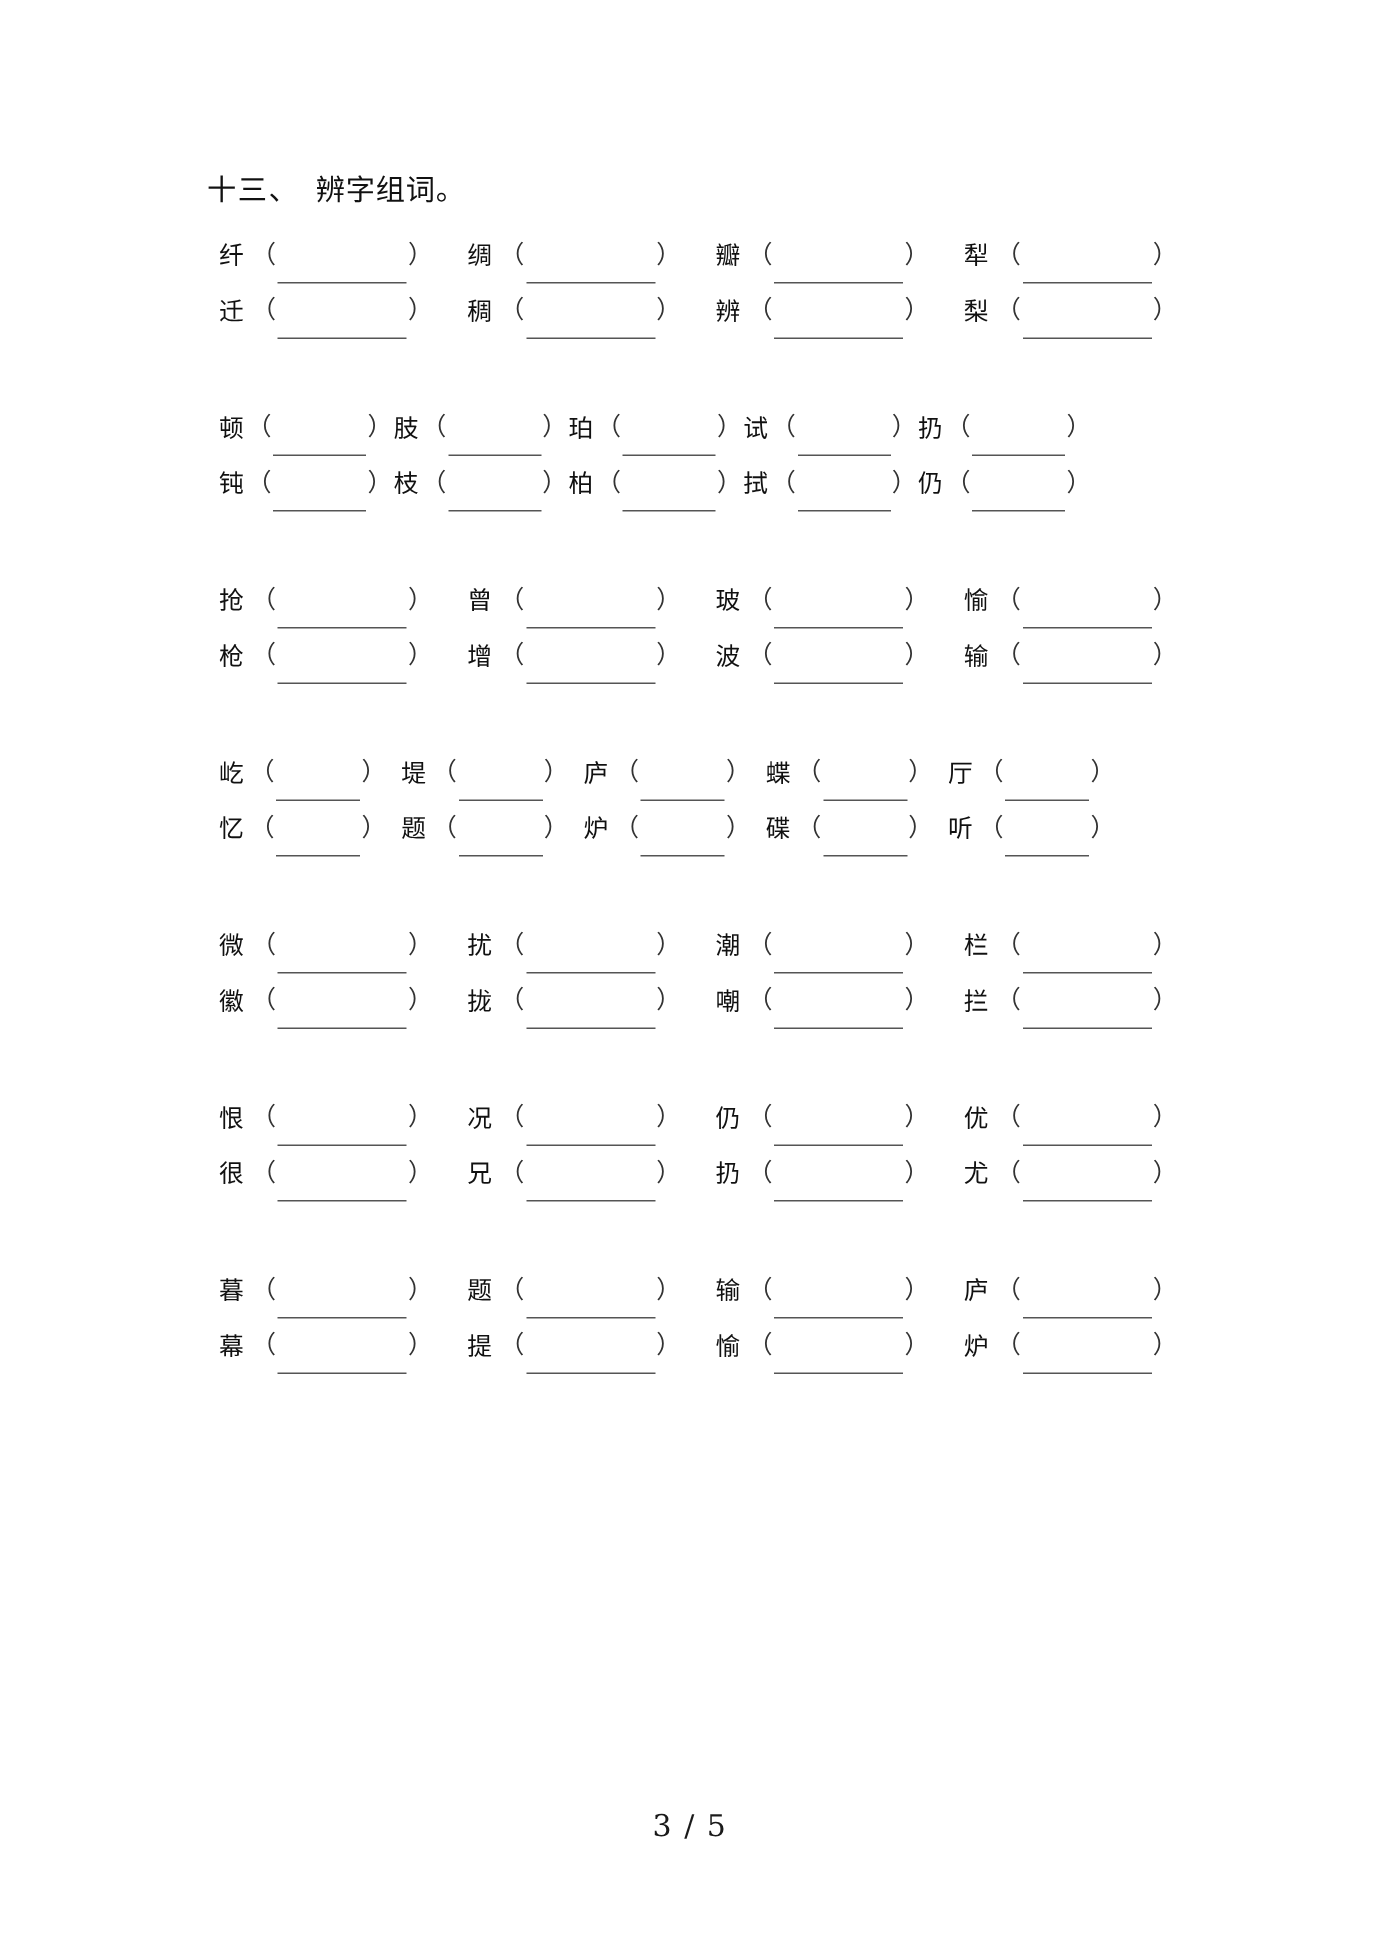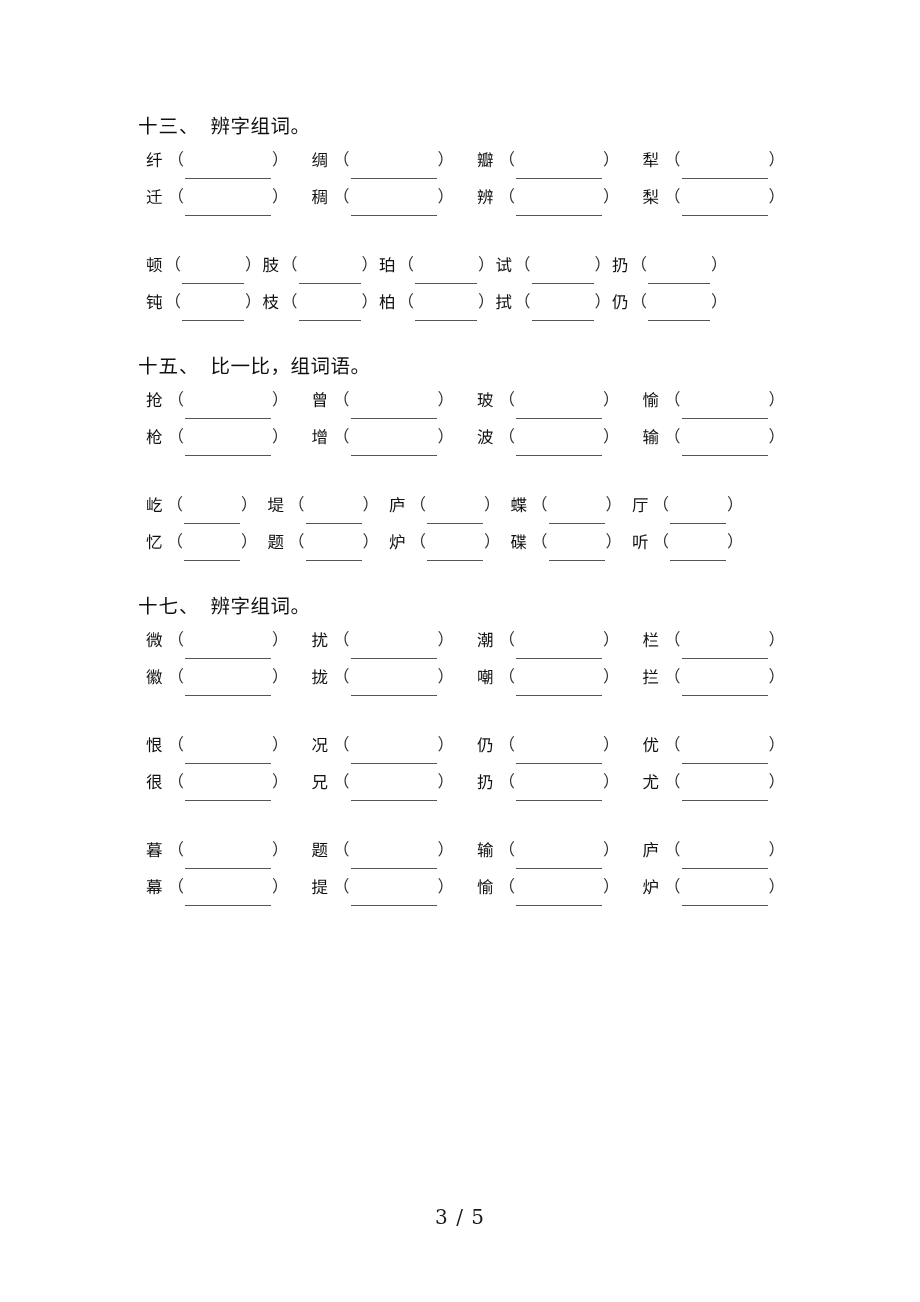--- a/index.html
+++ b/index.html
@@ -51,20 +51,21 @@
   }
   .sec-title .num {
     letter-spacing: 1px;
   }
   .sec-title .gap {
     display: inline-block;
     width: 11px;
   }
 
   .rows {
+    margin-top: 10px;
     padding-left: 8px;
   }
 
   .row {
     white-space: nowrap;
     font-size: 0;
     height: 37px;
   }
 
   
@@ -142,36 +143,34 @@
       </div>
       <div class="sec-gap-a"></div>
       <div class="section">
         <div class="rows cols5">
           <div class="row"><span class="item"><span class="ch">顿</span><span class="paren">（</span><span class="blank"></span><span class="paren">）</span></span><span class="item"><span class="ch">肢</span><span class="paren">（</span><span class="blank"></span><span class="paren">）</span></span><span class="item"><span class="ch">珀</span><span class="paren">（</span><span class="blank"></span><span class="paren">）</span></span><span class="item"><span class="ch">试</span><span class="paren">（</span><span class="blank"></span><span class="paren">）</span></span><span class="item"><span class="ch">扔</span><span class="paren">（</span><span class="blank"></span><span class="paren">）</span></span></div>
           <div class="row"><span class="item"><span class="ch">钝</span><span class="paren">（</span><span class="blank"></span><span class="paren">）</span></span><span class="item"><span class="ch">枝</span><span class="paren">（</span><span class="blank"></span><span class="paren">）</span></span><span class="item"><span class="ch">柏</span><span class="paren">（</span><span class="blank"></span><span class="paren">）</span></span><span class="item"><span class="ch">拭</span><span class="paren">（</span><span class="blank"></span><span class="paren">）</span></span><span class="item"><span class="ch">仍</span><span class="paren">（</span><span class="blank"></span><span class="paren">）</span></span></div>
         </div>
       </div>
       <div class="sec-gap-a"></div>
       <div class="section">
-        <div class="sec-title"><span class="num">十五、</span><span class="gap"></span><span>比一比，组词语。</span></div>
         <div class="rows cols4">
           <div class="row"><span class="item"><span class="ch">抢</span><span class="paren">（</span><span class="blank"></span><span class="paren">）</span></span><span class="item"><span class="ch">曾</span><span class="paren">（</span><span class="blank"></span><span class="paren">）</span></span><span class="item"><span class="ch">玻</span><span class="paren">（</span><span class="blank"></span><span class="paren">）</span></span><span class="item"><span class="ch">愉</span><span class="paren">（</span><span class="blank"></span><span class="paren">）</span></span></div>
           <div class="row"><span class="item"><span class="ch">枪</span><span class="paren">（</span><span class="blank"></span><span class="paren">）</span></span><span class="item"><span class="ch">增</span><span class="paren">（</span><span class="blank"></span><span class="paren">）</span></span><span class="item"><span class="ch">波</span><span class="paren">（</span><span class="blank"></span><span class="paren">）</span></span><span class="item"><span class="ch">输</span><span class="paren">（</span><span class="blank"></span><span class="paren">）</span></span></div>
         </div>
       </div>
       <div class="sec-gap-a"></div>
       <div class="section">
         <div class="rows cols5b">
           <div class="row"><span class="item"><span class="ch">屹</span><span class="paren">（</span><span class="blank"></span><span class="paren">）</span></span><span class="item"><span class="ch">堤</span><span class="paren">（</span><span class="blank"></span><span class="paren">）</span></span><span class="item"><span class="ch">庐</span><span class="paren">（</span><span class="blank"></span><span class="paren">）</span></span><span class="item"><span class="ch">蝶</span><span class="paren">（</span><span class="blank"></span><span class="paren">）</span></span><span class="item"><span class="ch">厅</span><span class="paren">（</span><span class="blank"></span><span class="paren">）</span></span></div>
           <div class="row"><span class="item"><span class="ch">忆</span><span class="paren">（</span><span class="blank"></span><span class="paren">）</span></span><span class="item"><span class="ch">题</span><span class="paren">（</span><span class="blank"></span><span class="paren">）</span></span><span class="item"><span class="ch">炉</span><span class="paren">（</span><span class="blank"></span><span class="paren">）</span></span><span class="item"><span class="ch">碟</span><span class="paren">（</span><span class="blank"></span><span class="paren">）</span></span><span class="item"><span class="ch">听</span><span class="paren">（</span><span class="blank"></span><span class="paren">）</span></span></div>
         </div>
       </div>
       <div class="sec-gap-a"></div>
       <div class="section">
-        <div class="sec-title"><span class="num">十七、</span><span class="gap"></span><span>辨字组词。</span></div>
         <div class="rows cols4">
           <div class="row"><span class="item"><span class="ch">微</span><span class="paren">（</span><span class="blank"></span><span class="paren">）</span></span><span class="item"><span class="ch">扰</span><span class="paren">（</span><span class="blank"></span><span class="paren">）</span></span><span class="item"><span class="ch">潮</span><span class="paren">（</span><span class="blank"></span><span class="paren">）</span></span><span class="item"><span class="ch">栏</span><span class="paren">（</span><span class="blank"></span><span class="paren">）</span></span></div>
           <div class="row"><span class="item"><span class="ch">徽</span><span class="paren">（</span><span class="blank"></span><span class="paren">）</span></span><span class="item"><span class="ch">拢</span><span class="paren">（</span><span class="blank"></span><span class="paren">）</span></span><span class="item"><span class="ch">嘲</span><span class="paren">（</span><span class="blank"></span><span class="paren">）</span></span><span class="item"><span class="ch">拦</span><span class="paren">（</span><span class="blank"></span><span class="paren">）</span></span></div>
         </div>
       </div>
       <div class="sec-gap-a"></div>
       <div class="section">
         <div class="rows cols4">
           <div class="row"><span class="item"><span class="ch">恨</span><span class="paren">（</span><span class="blank"></span><span class="paren">）</span></span><span class="item"><span class="ch">况</span><span class="paren">（</span><span class="blank"></span><span class="paren">）</span></span><span class="item"><span class="ch">仍</span><span class="paren">（</span><span class="blank"></span><span class="paren">）</span></span><span class="item"><span class="ch">优</span><span class="paren">（</span><span class="blank"></span><span class="paren">）</span></span></div>
           <div class="row"><span class="item"><span class="ch">很</span><span class="paren">（</span><span class="blank"></span><span class="paren">）</span></span><span class="item"><span class="ch">兄</span><span class="paren">（</span><span class="blank"></span><span class="paren">）</span></span><span class="item"><span class="ch">扔</span><span class="paren">（</span><span class="blank"></span><span class="paren">）</span></span><span class="item"><span class="ch">尤</span><span class="paren">（</span><span class="blank"></span><span class="paren">）</span></span></div>

